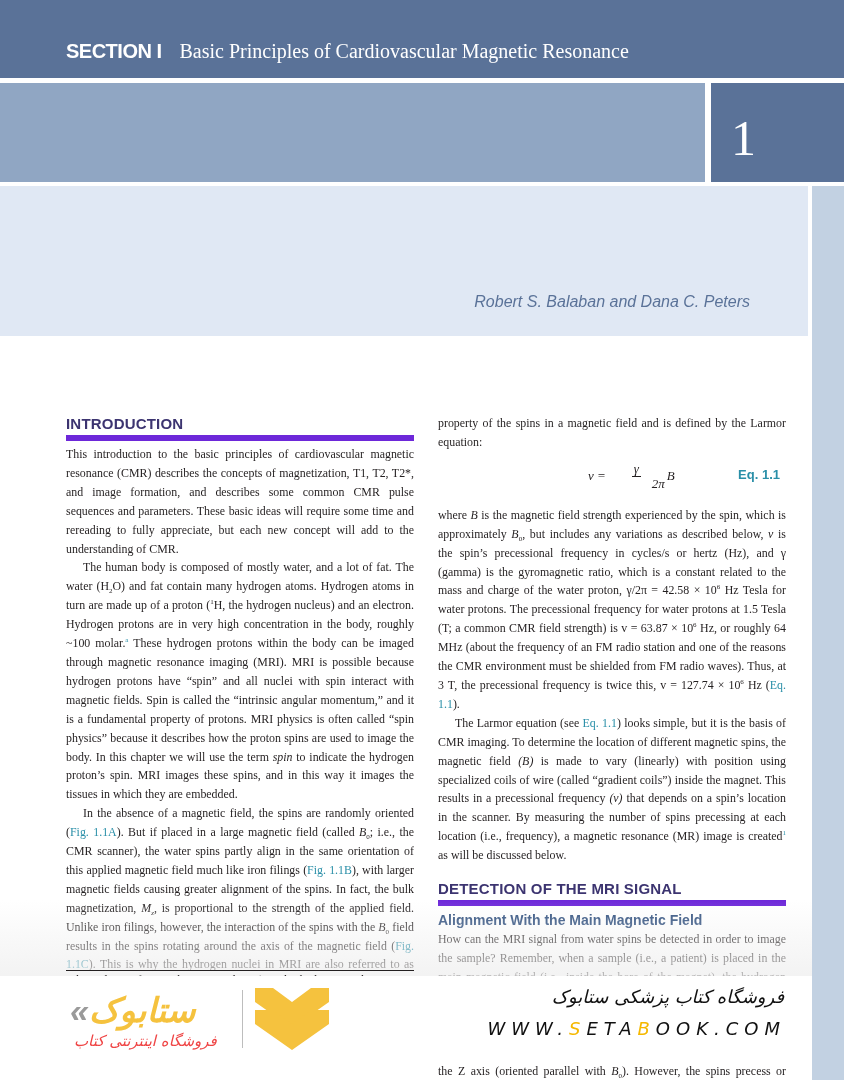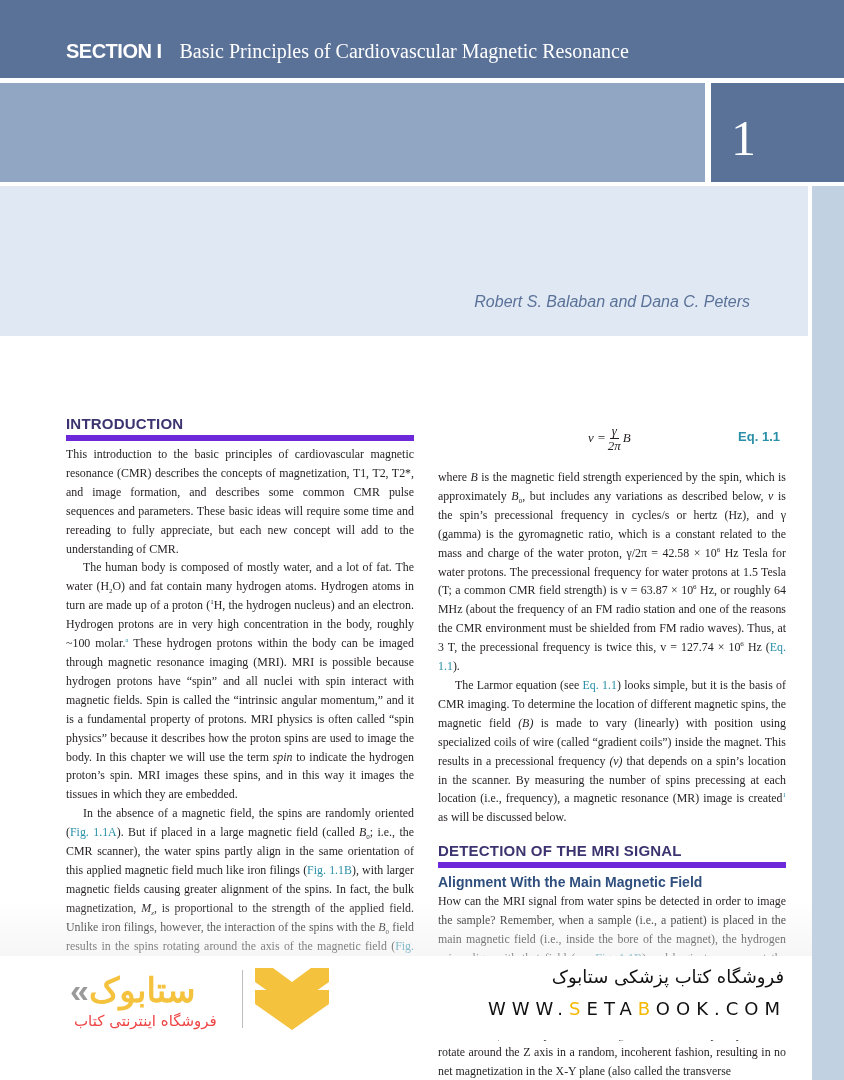--- a/index.html
+++ b/index.html
@@ -30,29 +30,29 @@
   .h2 { font-family: "Liberation Sans", sans-serif; font-weight: bold; font-size: 14px; color: #2f4f7e; line-height: 20px; margin-top: 2px; }
 
   .link { color: #2a8fa8; cursor: pointer; }
   .it { font-style: italic; }
   sup, sub { font-size: 7px; line-height: 0; }
 
   .equation { position: relative; height: 54px; }
   .eq-body { position: absolute; left: 150px; top: 10px; font-family: "Liberation Serif", serif; font-style: italic; font-size: 13px; display: flex; align-items: center; }
   .frac { display: inline-flex; flex-direction: column; align-items: center; margin: 0 2px; }
   .frac .num { border-bottom: 1px solid #231f20; padding: 0 2px; line-height: 14px; }
-  .frac .den { line-height: 14px; }
+  .frac .den { line-height: 14px; margin-left: 44px; }
   .eq-label { position: absolute; right: 6px; top: 14px; font-family: "Liberation Sans", sans-serif; font-weight: bold; font-size: 13px; color: #2a8fa8; }
 
   .fade { position: absolute; left: 0; top: 900px; width: 812px; height: 100px; background: linear-gradient(to bottom, rgba(255,255,255,0), rgba(238,238,238,0.95)); pointer-events: none; }
 
   .footnote-rule { position: absolute; left: 66px; top: 970px; width: 348px; border-top: 1px solid #231f20; }
   .footnote { position: absolute; left: 66px; top: 972px; width: 348px; font-size: 11.5px; line-height: 16px; text-align: justify; color: #231f20; }
 
-  .banner { position: absolute; left: 0; top: 956px; width: 812px; height: 84px; background: #ffffff; }
+  .banner { position: absolute; left: 0; top: 976px; width: 812px; height: 84px; background: #ffffff; font-style: italic; }
   .logo-latin { position: absolute; left: 70px; top: 14px; font-family: "Liberation Sans", sans-serif; font-weight: bold; font-size: 34px; letter-spacing: -1px; }
   .logo-latin .g { color: #9a9a9a; }
   .logo-latin .y { color: #f5c23e; }
   .logo-sub { position: absolute; left: 74px; top: 56px; font-family: "DejaVu Sans", sans-serif; font-size: 15px; color: #ef4444; direction: rtl; }
   .logo-divider { position: absolute; left: 242px; top: 14px; width: 1px; height: 58px; background: #bdbdbd; }
   .logo-chevron { position: absolute; left: 255px; top: 12px; width: 74px; height: 62px; }
   .store-name { position: absolute; right: 28px; top: 10px; font-family: "DejaVu Sans", sans-serif; font-size: 18px; color: #111111; direction: rtl; }
   .store-url { position: absolute; right: 26px; top: 42px; font-family: "DejaVu Sans", sans-serif; font-size: 18px; letter-spacing: 6px; color: #111111; }
   .store-url .y { color: #f5b800; }
 </style>
@@ -76,20 +76,21 @@
 <div class="side-strip"></div>
 
 <div class="col col-left">
   <div class="h1">INTRODUCTION</div>
   <p><span>This introduction to the basic principles of cardiovascular magnetic resonance (CMR) describes the concepts of magnetization, T1, T2, T2*, and image formation, and describes some common CMR pulse sequences and parameters. These basic ideas will require some time and rereading to fully appreciate, but each new concept will add to the understanding of CMR.</span></p>
   <p class="indent"><span>The human body is composed of mostly water, and a lot of fat. The water (H</span><sub>2</sub><span>O) and fat contain many hydrogen atoms. Hydrogen atoms in turn are made up of a proton (</span><sup>1</sup><span>H, the hydrogen nucleus) and an electron. Hydrogen protons are in very high concentration in the body, roughly ~100 molar.</span><sup class="link">a</sup><span> These hydrogen protons within the body can be imaged through magnetic resonance imaging (MRI). MRI is possible because hydrogen protons have “spin” and all nuclei with spin interact with magnetic fields. Spin is called the “intrinsic angular momentum,” and it is a fundamental property of protons. MRI physics is often called “spin physics” because it describes how the proton spins are used to image the body. In this chapter we will use the term </span><span class="it">spin</span><span> to indicate the hydrogen proton’s spin. MRI images these spins, and in this way it images the tissues in which they are embedded.</span></p>
   <p class="indent"><span>In the absence of a magnetic field, the spins are randomly oriented (</span><span class="link">Fig. 1.1A</span><span>). But if placed in a large magnetic field (called </span><span class="it">B</span><sub>0</sub><span>; i.e., the CMR scanner), the water spins partly align in the same orientation of this applied magnetic field much like iron filings (</span><span class="link">Fig. 1.1B</span><span>), with larger magnetic fields causing greater alignment of the spins. In fact, the bulk magnetization, </span><span class="it">M</span><sub class="it">z</sub><span>, is proportional to the strength of the applied field. Unlike iron filings, however, the interaction of the spins with the </span><span class="it">B</span><sub>0</sub><span> field results in the spins rotating around the axis of the magnetic field (</span><span class="link">Fig. 1.1C</span><span>). This is why the hydrogen nuclei in MRI are also referred to as spins: they spin (precess) around the </span><span class="it">B</span><sub>0</sub><span> field. The frequency of precession </span><span class="it">(v)</span><span> is a very important</span></p>
 </div>
 
 <div class="col col-right">
+  <p><span>property of the spins in a magnetic field and is defined by the Larmor equation:</span></p>
   <div class="equation">
     <div class="eq-body">
       <span>v =</span>
       <span class="frac">
         <span class="num">γ</span>
         <span class="den">2π</span>
       </span>
       <span>B</span>
     </div>
     <span class="eq-label">Eq. 1.1</span>

